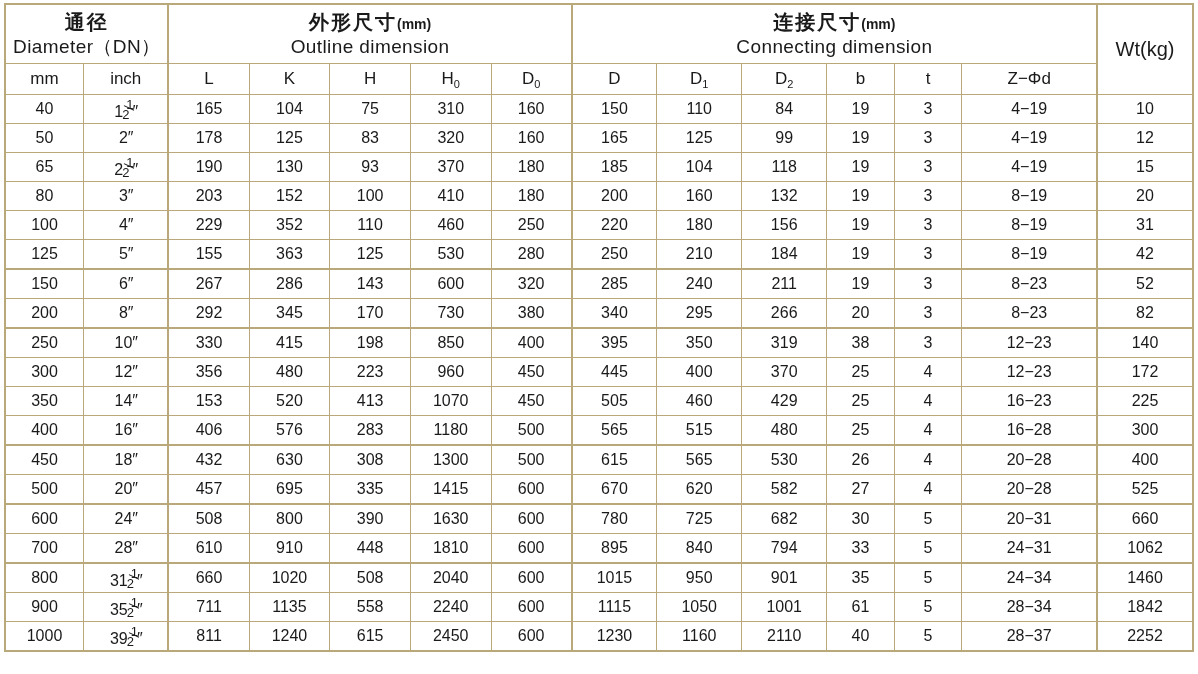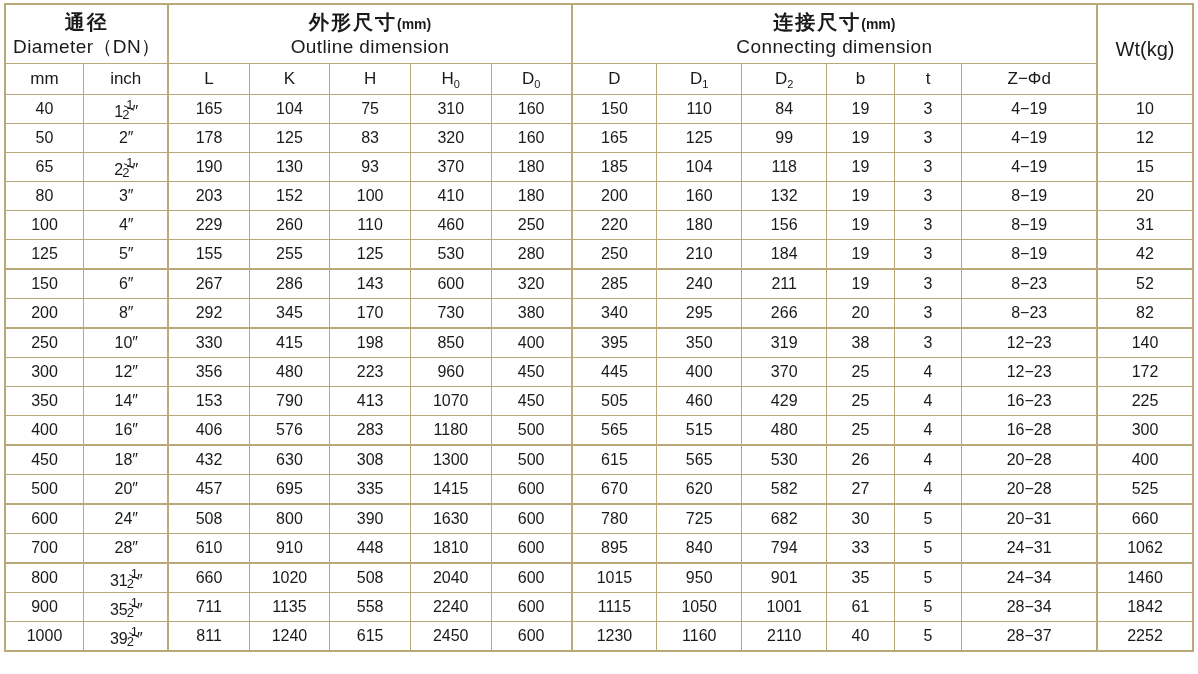--- a/index.html
+++ b/index.html
@@ -227,37 +227,37 @@
           <td class="data">132</td>
           <td class="data">19</td>
           <td class="data">3</td>
           <td class="data">8−19</td>
           <td class="data grp-sep-left">20</td>
         </tr>
         <tr>
           <td class="data">100</td>
           <td class="data">4<span class="prime">″</span></td>
           <td class="data grp-sep-left">229</td>
-          <td class="data">260</td>
+          <td class="data">352</td>
           <td class="data">110</td>
           <td class="data">460</td>
           <td class="data">250</td>
           <td class="data grp-sep-left">220</td>
           <td class="data">180</td>
           <td class="data">156</td>
           <td class="data">19</td>
           <td class="data">3</td>
           <td class="data">8−19</td>
           <td class="data grp-sep-left">31</td>
         </tr>
         <tr>
           <td class="data">125</td>
           <td class="data">5<span class="prime">″</span></td>
           <td class="data grp-sep-left">155</td>
-          <td class="data">255</td>
+          <td class="data">363</td>
           <td class="data">125</td>
           <td class="data">530</td>
           <td class="data">280</td>
           <td class="data grp-sep-left">250</td>
           <td class="data">210</td>
           <td class="data">184</td>
           <td class="data">19</td>
           <td class="data">3</td>
           <td class="data">8−19</td>
           <td class="data grp-sep-left">42</td>
@@ -323,21 +323,21 @@
           <td class="data">370</td>
           <td class="data">25</td>
           <td class="data">4</td>
           <td class="data">12−23</td>
           <td class="data grp-sep-left">172</td>
         </tr>
         <tr>
           <td class="data">350</td>
           <td class="data">14<span class="prime">″</span></td>
           <td class="data grp-sep-left">153</td>
-          <td class="data">790</td>
+          <td class="data">520</td>
           <td class="data">413</td>
           <td class="data">1070</td>
           <td class="data">450</td>
           <td class="data grp-sep-left">505</td>
           <td class="data">460</td>
           <td class="data">429</td>
           <td class="data">25</td>
           <td class="data">4</td>
           <td class="data">16−23</td>
           <td class="data grp-sep-left">225</td>

